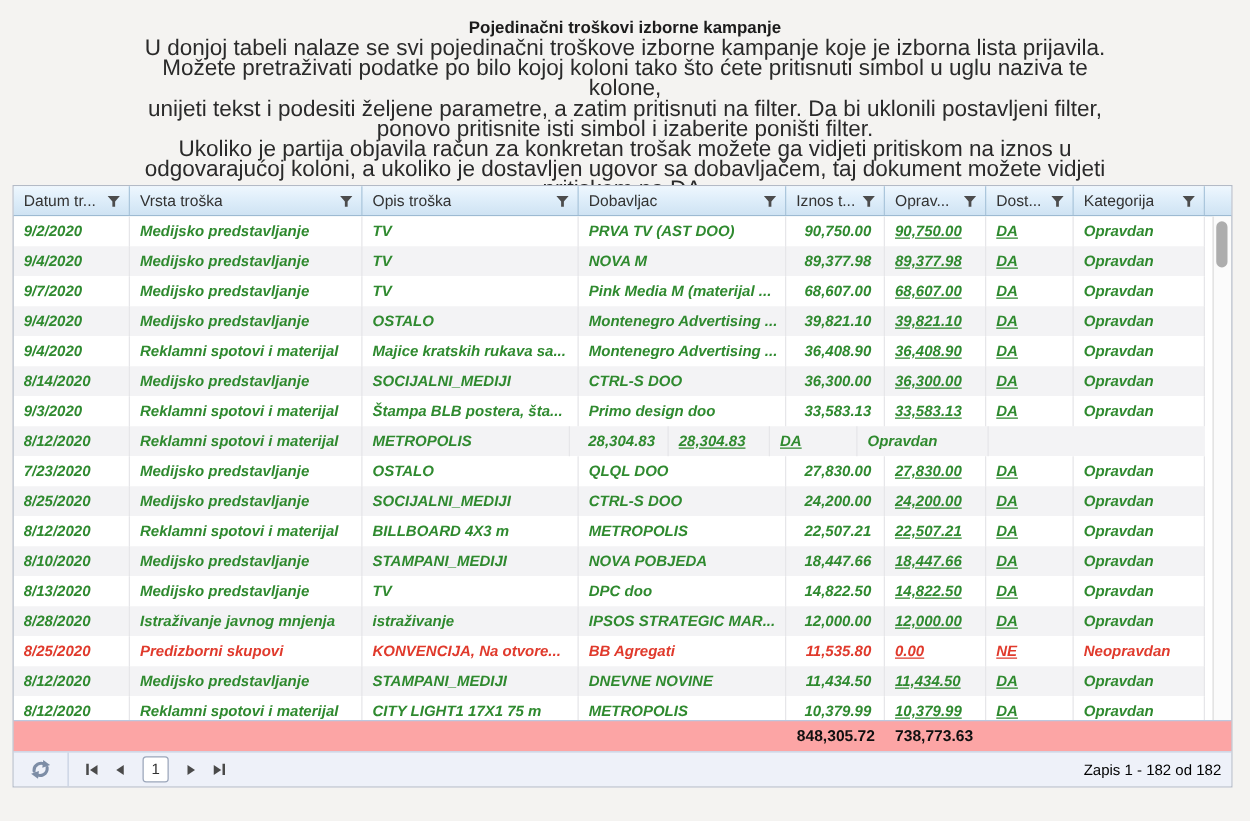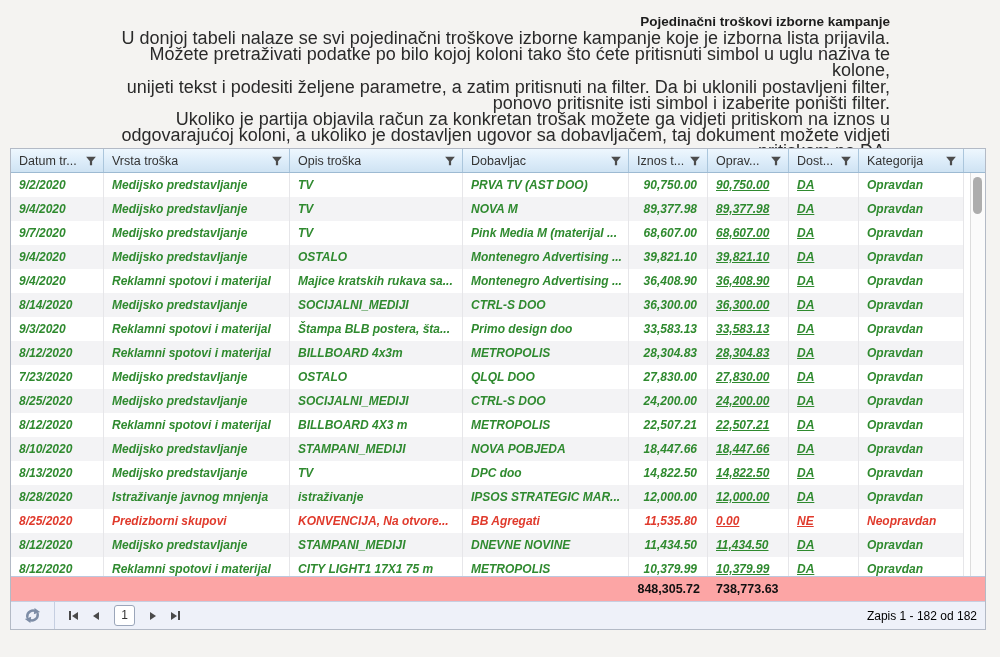--- a/index.html
+++ b/index.html
@@ -3,21 +3,21 @@
 <meta charset="utf-8">
 <style>
   * { box-sizing: border-box; margin: 0; padding: 0; }
   html,body { width:1000px; height:657px; overflow:hidden; }
   body {
     background:#f4f3f1;
     font-family:"Liberation Sans", sans-serif;
     color:#222;
   }
   
-  .intro { padding-top:13px; text-align:right; width:780px; margin:0 auto; }
+  .intro { padding-top:13px; text-align:center; width:780px; margin:0 auto; }
   .intro-title { font-size:13.5px; font-weight:bold; color:#1c1c1c; line-height:17px; }
   .intro-text { font-size:18px; color:#2a2a2a; line-height:16.2px; white-space:pre-line; }
 
   
   .grid {
     position:absolute; left:10px; top:148px; width:976px;
     background:#fff; border:1px solid #b3bac6;
   }
   .ghead { display:flex; height:24px;
     background:linear-gradient(180deg,#eef7fe 0%,#dcecf9 55%,#cfe3f3 100%);
@@ -201,21 +201,20 @@
           <div class="cell c3">Štampa BLB postera, šta...</div>
           <div class="cell c4">Primo design doo</div>
           <div class="cell c5 num">33,583.13</div>
           <div class="cell c6"><a class="lnk">33,583.13</a></div>
           <div class="cell c7"><a class="lnk">DA</a></div>
           <div class="cell c8">Opravdan</div>
         </div>
         <div class="row alt">
           <div class="cell c1">8/12/2020</div>
           <div class="cell c2">Reklamni spotovi i materijal</div>
-          <div class="cell c3">BILLBOARD 4x3m</div>
           <div class="cell c4">METROPOLIS</div>
           <div class="cell c5 num">28,304.83</div>
           <div class="cell c6"><a class="lnk">28,304.83</a></div>
           <div class="cell c7"><a class="lnk">DA</a></div>
           <div class="cell c8">Opravdan</div>
         </div>
         <div class="row">
           <div class="cell c1">7/23/2020</div>
           <div class="cell c2">Medijsko predstavljanje</div>
           <div class="cell c3">OSTALO</div>

